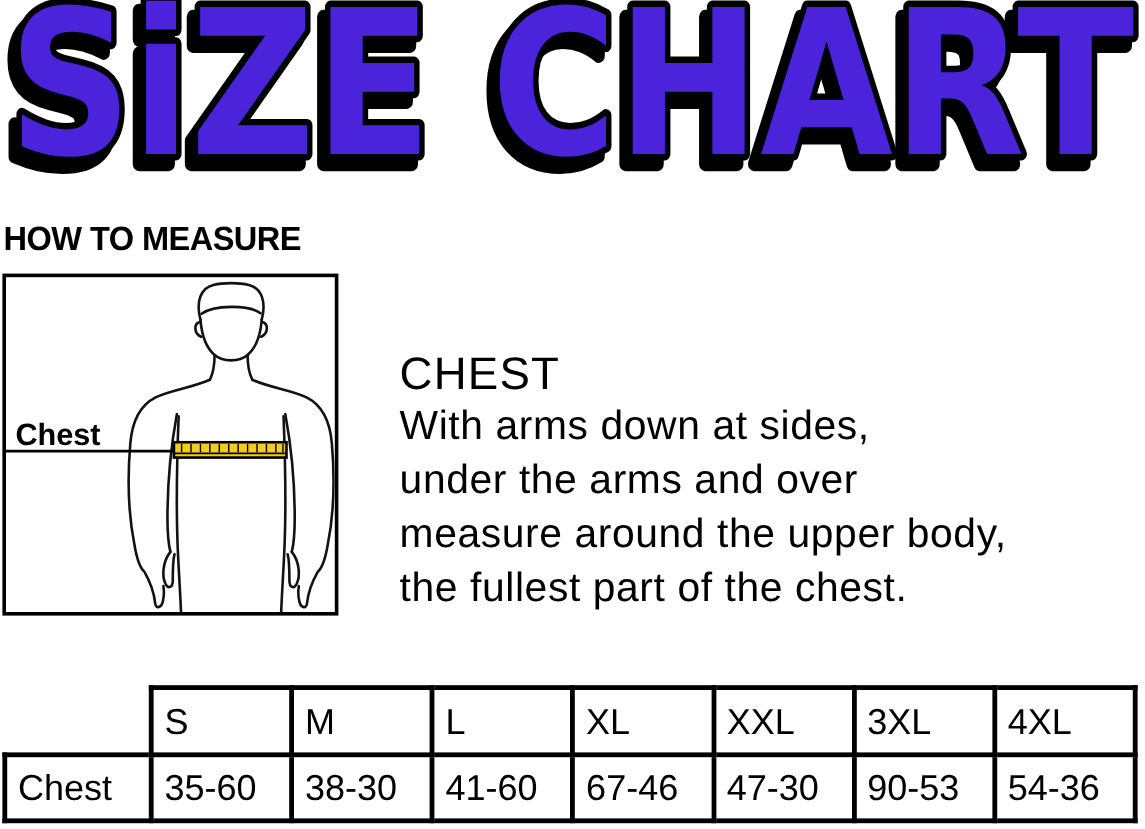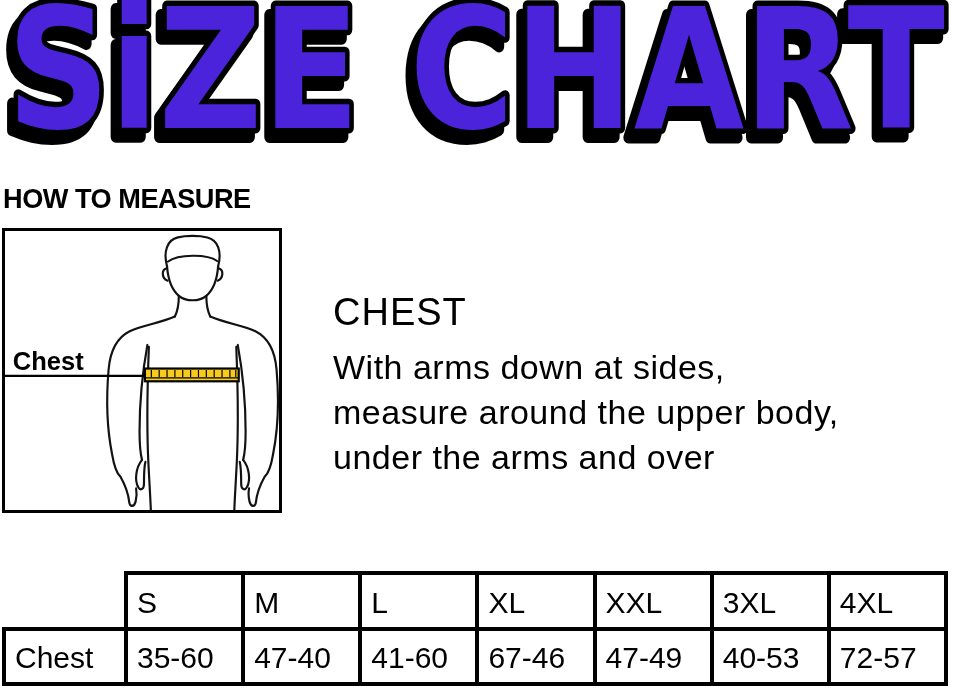--- a/index.html
+++ b/index.html
@@ -78,21 +78,21 @@
     position: absolute;
     left: 333px; top: 291px;
     width: 620px;
   }
   .instr-heading {
     font-size: 38px;
     line-height: 42px;
     font-weight: 400;
     letter-spacing: 1px;
   }
-  .instr-lines { margin-top: 12px; }
+  .instr-lines { }
   .instr-line {
     font-size: 34px;
     line-height: 45px;
     font-weight: 400;
     letter-spacing: 0.5px;
     white-space: nowrap;
   }
 
   
   .size-table {
@@ -173,22 +173,23 @@
 
       <text class="chest-label-text" x="8" y="142">Chest</text>
       <path d="M 0,147.5 H 142" stroke="#000" stroke-width="2.4" fill="none"></path>
     </svg>
   </div>
 
   <div class="instructions">
     <div class="instr-heading">CHEST</div>
     <div class="instr-lines">
       <div class="instr-line">With arms down at sides,</div>
+      <div class="instr-line">under the arms and over</div>
       <div class="instr-line">measure around the upper body,</div>
-      <div class="instr-line">under the arms and over</div>
+      <div class="instr-line">the fullest part of the chest.</div>
     </div>
   </div>
 
   <table class="size-table">
     <colgroup>
       <col style="width:122px">
       <col>
         <col>
         <col>
         <col>
@@ -203,23 +204,23 @@
         <th>M</th>
         <th>L</th>
         <th>XL</th>
         <th>XXL</th>
         <th>3XL</th>
         <th>4XL</th>
       </tr>
       <tr class="data-row">
         <td>Chest</td>
         <td>35-60</td>
-        <td>47-40</td>
+        <td>38-30</td>
         <td>41-60</td>
         <td>67-46</td>
-        <td>47-49</td>
-        <td>40-53</td>
-        <td>72-57</td>
+        <td>47-30</td>
+        <td>90-53</td>
+        <td>54-36</td>
       </tr>
     </tbody>
   </table>
 
 </div>
 
 </body></html>

